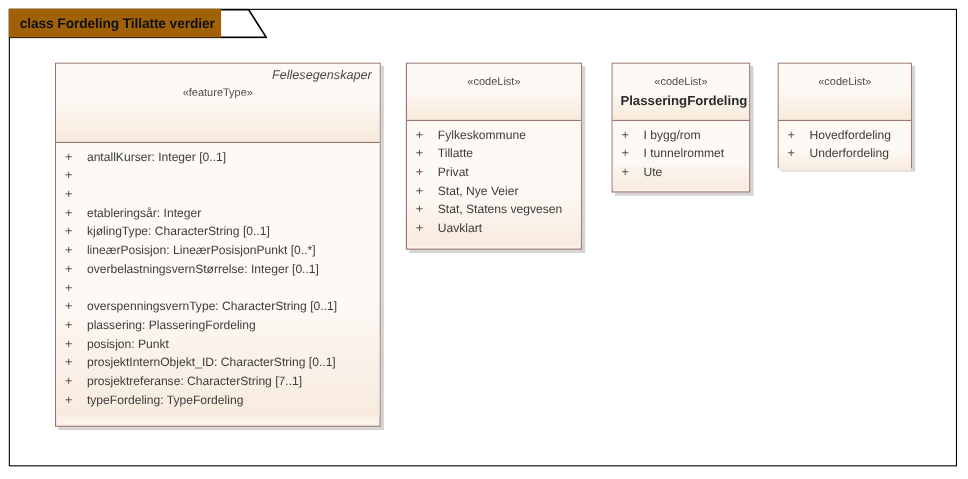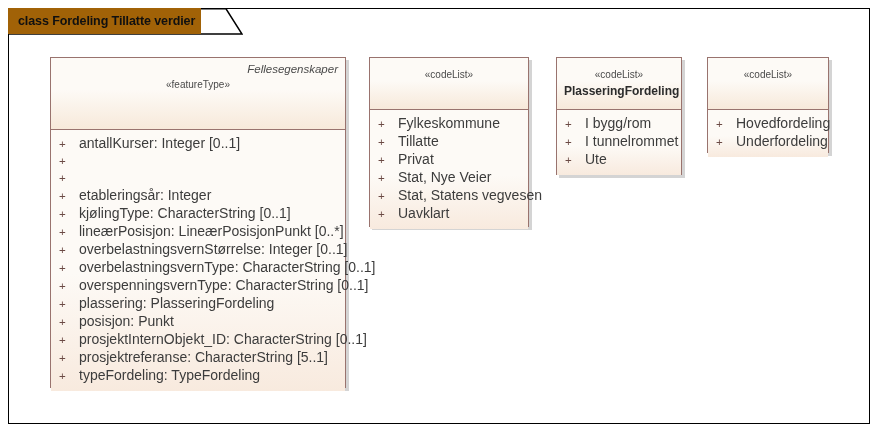--- a/index.html
+++ b/index.html
@@ -122,21 +122,21 @@
   }
   .attr-vis {
     width: 20px;
     flex: 0 0 20px;
     font-size: 11.5px;
     color: #6b4a45;
     text-align: left;
     padding-left: 2px;
   }
   .attr-text {
-    font-size: 14px;
+    font-size: 11px;
     color: #3c3c3c;
   }
 
   
   #box-fordeling {
     left: 50px;
     top: 57px;
     width: 296px;
     height: 331px;
   }
@@ -213,41 +213,40 @@
       <div class="attr-row">
         <span class="attr-vis">+</span>
         <span class="attr-text">lineærPosisjon: LineærPosisjonPunkt [0..*]</span>
       </div>
       <div class="attr-row">
         <span class="attr-vis">+</span>
         <span class="attr-text">overbelastningsvernStørrelse: Integer [0..1]</span>
       </div>
       <div class="attr-row">
         <span class="attr-vis">+</span>
-        <span class="attr-text">overbelastningsvernType: CharacterString [0..1]</span>
       </div>
       <div class="attr-row">
         <span class="attr-vis">+</span>
         <span class="attr-text">overspenningsvernType: CharacterString [0..1]</span>
       </div>
       <div class="attr-row">
         <span class="attr-vis">+</span>
         <span class="attr-text">plassering: PlasseringFordeling</span>
       </div>
       <div class="attr-row">
         <span class="attr-vis">+</span>
         <span class="attr-text">posisjon: Punkt</span>
       </div>
       <div class="attr-row">
         <span class="attr-vis">+</span>
         <span class="attr-text">prosjektInternObjekt_ID: CharacterString [0..1]</span>
       </div>
       <div class="attr-row">
         <span class="attr-vis">+</span>
-        <span class="attr-text">prosjektreferanse: CharacterString [5..1]</span>
+        <span class="attr-text">prosjektreferanse: CharacterString [7..1]</span>
       </div>
       <div class="attr-row">
         <span class="attr-vis">+</span>
         <span class="attr-text">typeFordeling: TypeFordeling</span>
       </div>
     </div>
   </div>
 
   <div class="uml-box" id="box-eier">
     <div class="uml-header codelist-header">

